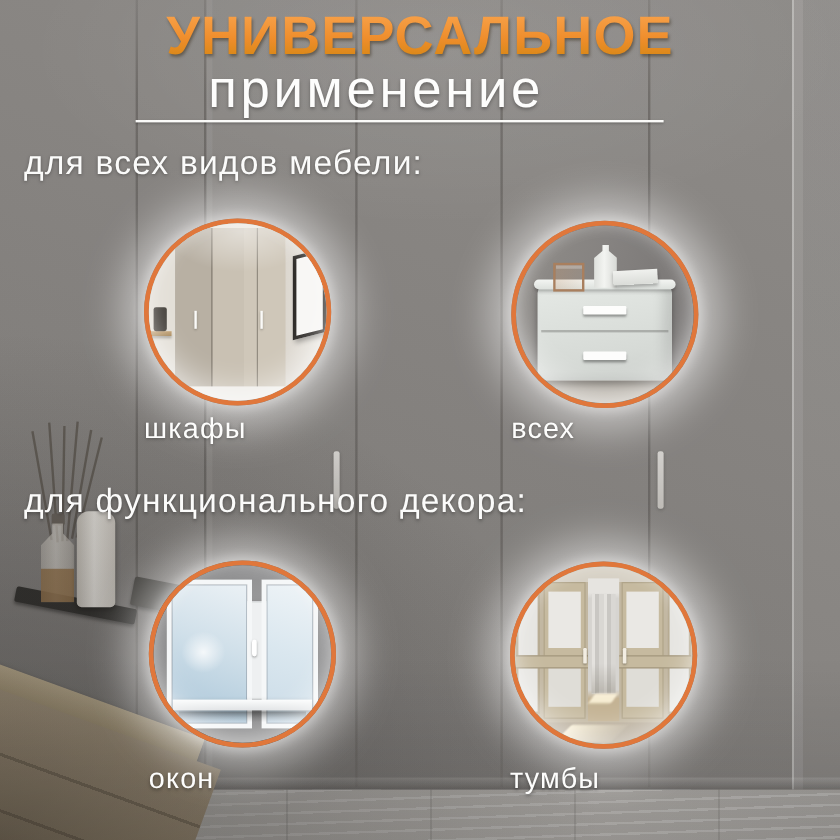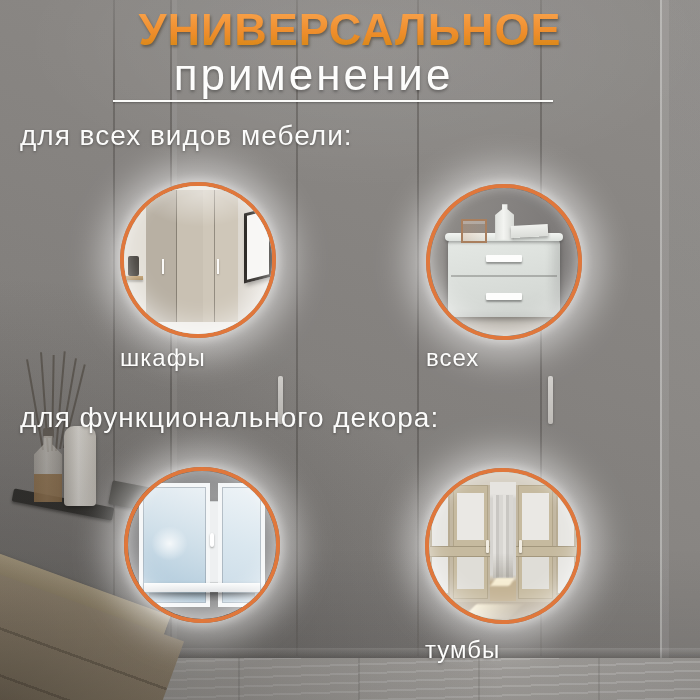--- a/index.html
+++ b/index.html
@@ -232,20 +232,21 @@
       <div class="s3-win"></div>
       <div class="s3-glass s3-glass-l">
         <div class="s3-cloud" style="position:absolute;"></div>
       </div>
       <div class="s3-glass s3-glass-r"></div>
       <div class="s3-handle"></div>
       <div class="s3-sill"></div>
       <div class="s3-sillshadow"></div>
     </div>
   </figure>
+  <div class="cat-label" style="left:124px;top:636px;width:156px;">окон</div>
 
   <figure class="circle c4" style="margin:0;">
     <div class="scene s4">
       <div class="s4-topband"></div>
       <div class="s4-fixed" style="left:1%;"></div>
       <div class="s4-fixed" style="right:1%;"></div>
       <div class="s4-opening">
         <div class="s4-curtain"></div>
         <div class="s4-sunfloor"></div>
       </div>

